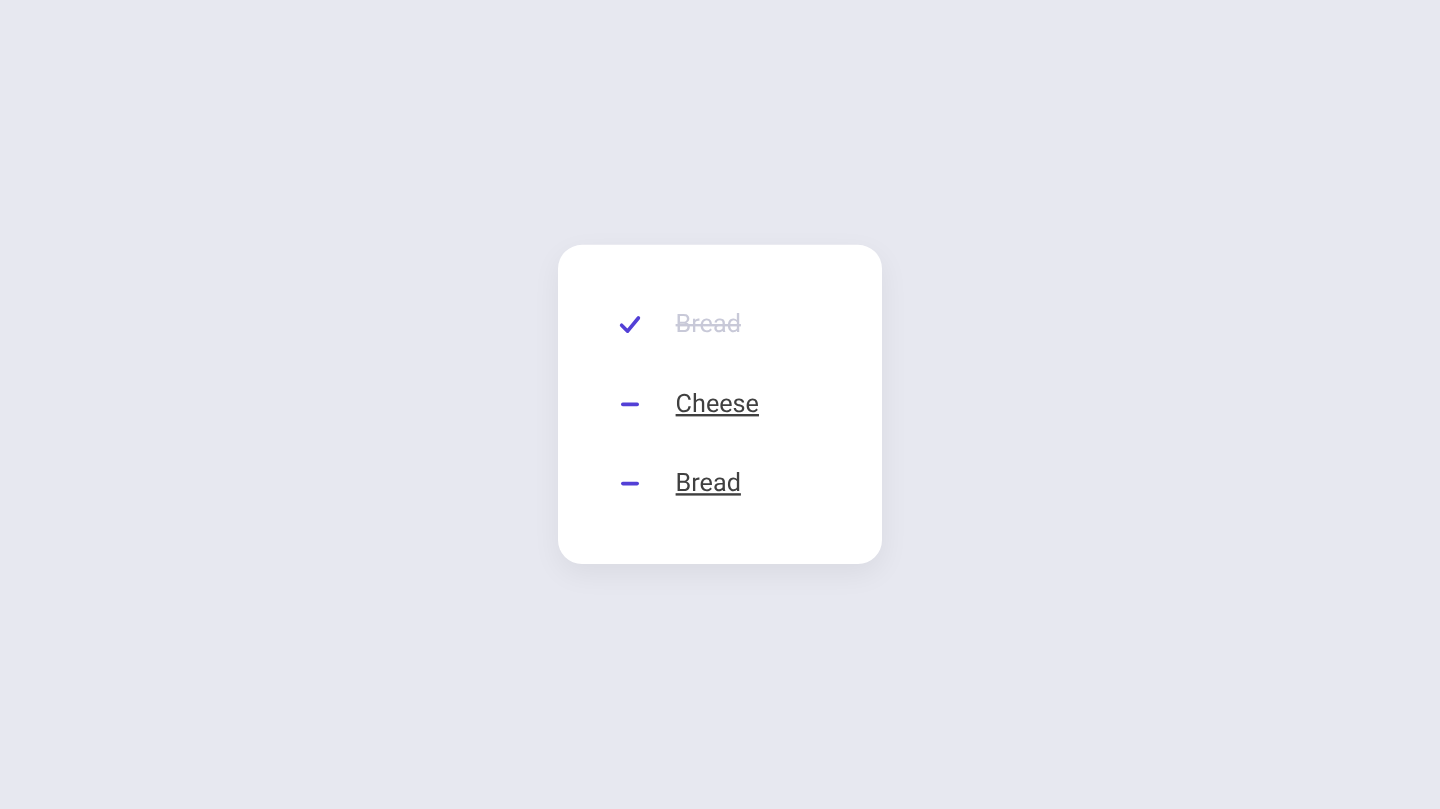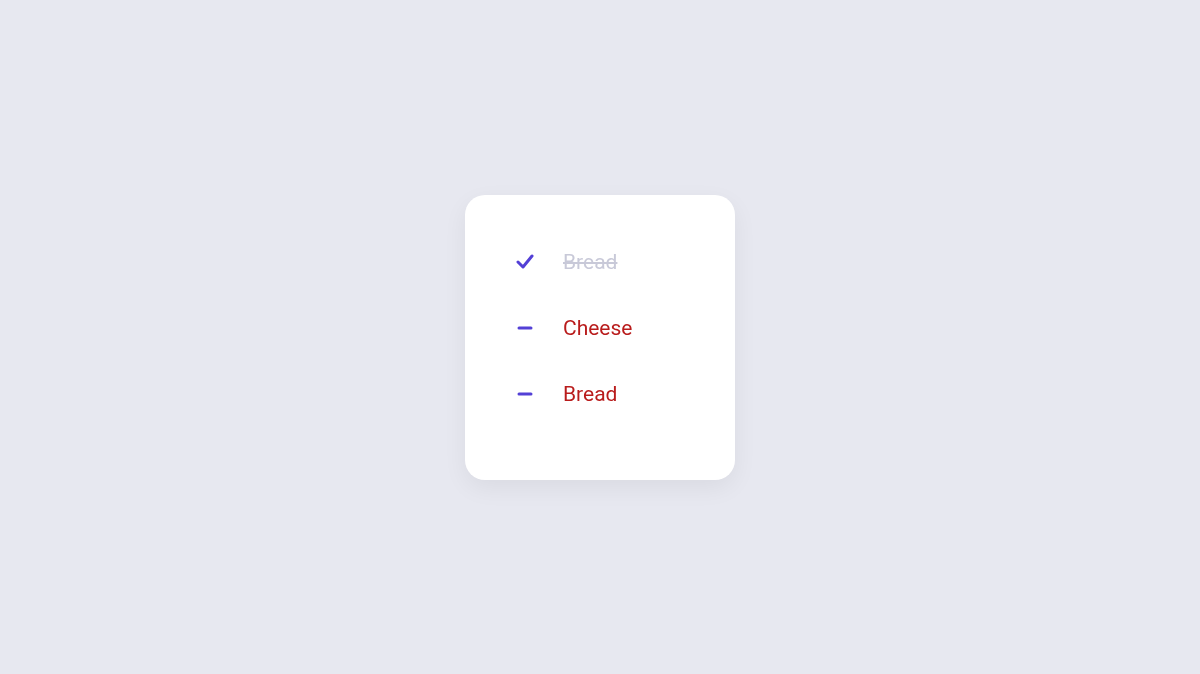--- a/index.html
+++ b/index.html
@@ -15,21 +15,21 @@
       display: flex;
       align-items: center;
       justify-content: center;
       font-family: -apple-system, BlinkMacSystemFont, 'Segoe UI', Roboto, sans-serif;
     }
     
     .card {
       background: #ffffff;
       border-radius: 20px;
       width: 270px;
-      padding: 55px 50px 74px 50px;
+      padding: 55px 50px 55px 50px;
       box-shadow: 0 8px 24px rgba(0, 0, 0, 0.06);
     }
     
     .list {
       display: flex;
       flex-direction: column;
       gap: 42px;
     }
     
     .list-item {
@@ -42,22 +42,23 @@
       width: 20px;
       height: 20px;
       display: flex;
       align-items: center;
       justify-content: center;
       flex-shrink: 0;
     }
     
     .item-label {
       font-size: 21px;
-      color: #b91c1c;
+      color: #404040;
       font-weight: 400;
+      text-decoration: underline;
     }
     
     .item-label.done {
       text-decoration: line-through;
       color: #c8c9d8;
       text-decoration-thickness: 2px;
     }
     
     .check-icon {
       stroke: #5340d6;

